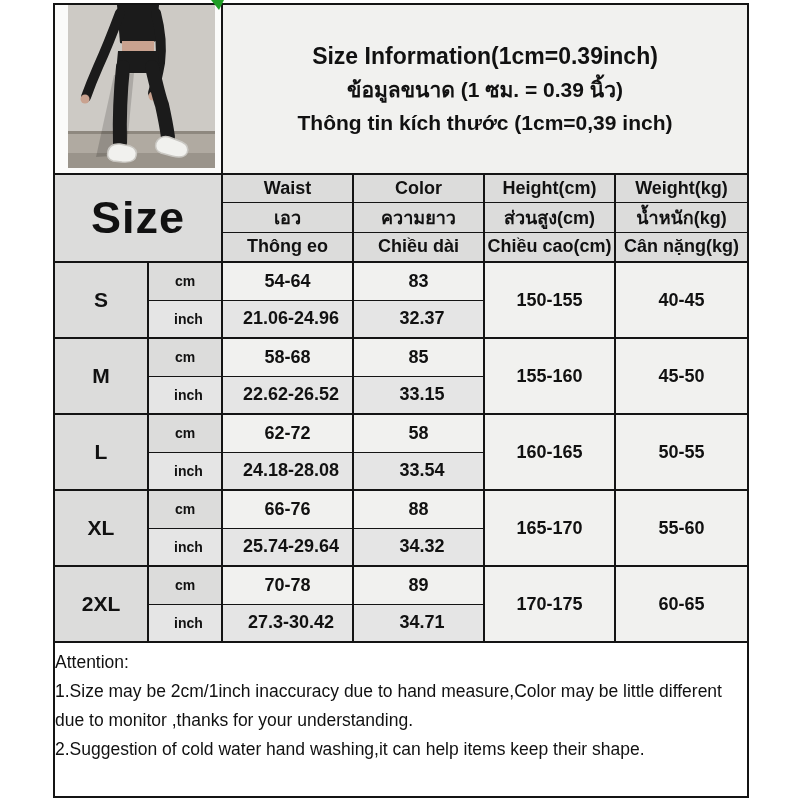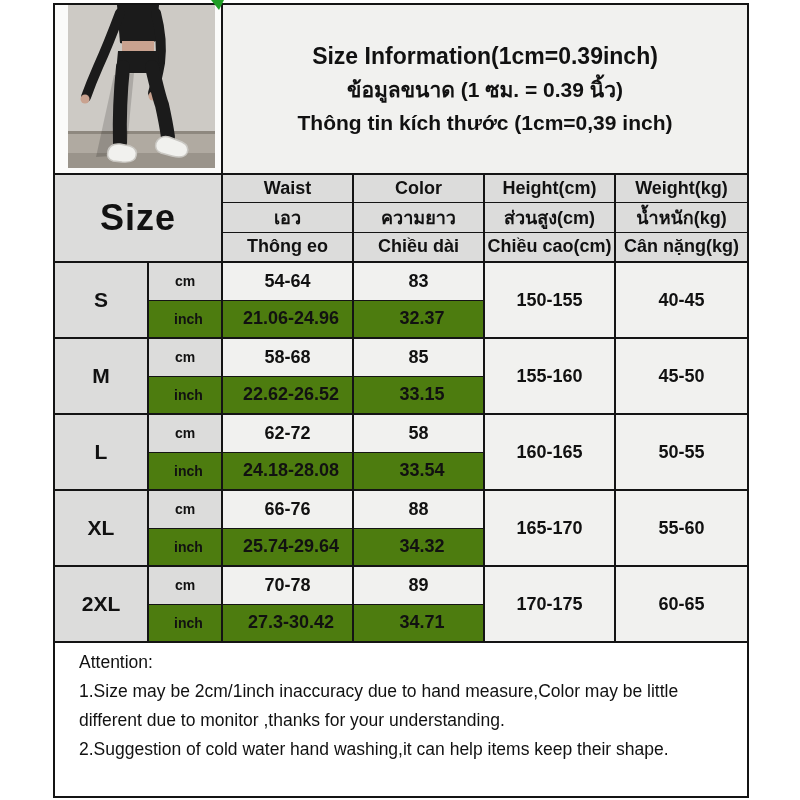--- a/index.html
+++ b/index.html
@@ -16,47 +16,47 @@
   td {
     border:2px solid #141414;
     text-align:center; vertical-align:middle;
     font-weight:700; font-size:18px;
     overflow:hidden;
   }
 
   
   .c-grey  { background:#dcdcdb; }
   .c-light { background:#f1f1ef; }
-  .c-white { background:#4d7c0f;padding-left:7px; }
+  .c-white { background:#e5e5e5;padding-left:7px; }
 
   
   .photo-cell { background:#fbfbfa; padding:0; vertical-align:top; }
   .title-cell { background:#f1f1ef; line-height:1.55; }
   .title-cell .t1 { font-size:23px; }
   .title-cell .t2 { font-size:21px; }
   .title-cell .t3 { font-size:21px; }
 
   
-  .size-head { background:#dcdcdb; font-size:36px; letter-spacing:1px; }
+  .size-head { background:#dcdcdb; font-size:45px; letter-spacing:1px; }
   .hd { background:#dcdcdb; font-size:18px; }
   tr.r-h2 td, tr.r-h3 td { border-top-width:1px; }
   tr.r-h1 td { border-bottom-width:1px; }
   tr.r-h2 td { border-bottom-width:1px;margin-left:40px; }
 
   
   .size-cell { background:#dcdcdb; font-size:21px; }
   .unit-cell { font-size:14px; }
   tr.sub-cm td.thinb { border-bottom-width:1px; }
   tr.sub-in td { border-top-width:1px; }
 
   
   .note-cell {
     text-align:left; vertical-align:top;
     font-weight:400; font-size:17.5px;
-    padding:5px 8px 0 24px; line-height:29px;
+    padding:5px 8px 0 0; line-height:29px;
     background:#ffffff;
   }
 
   
   .green-marker { position:absolute; left:210px; top:0; width:14px; height:10px; }
 
   
   tr.r-top  { height:167px; }
   tr.r-h1, tr.r-h2 { height:28px; }
   tr.r-h3   { height:30px; }

